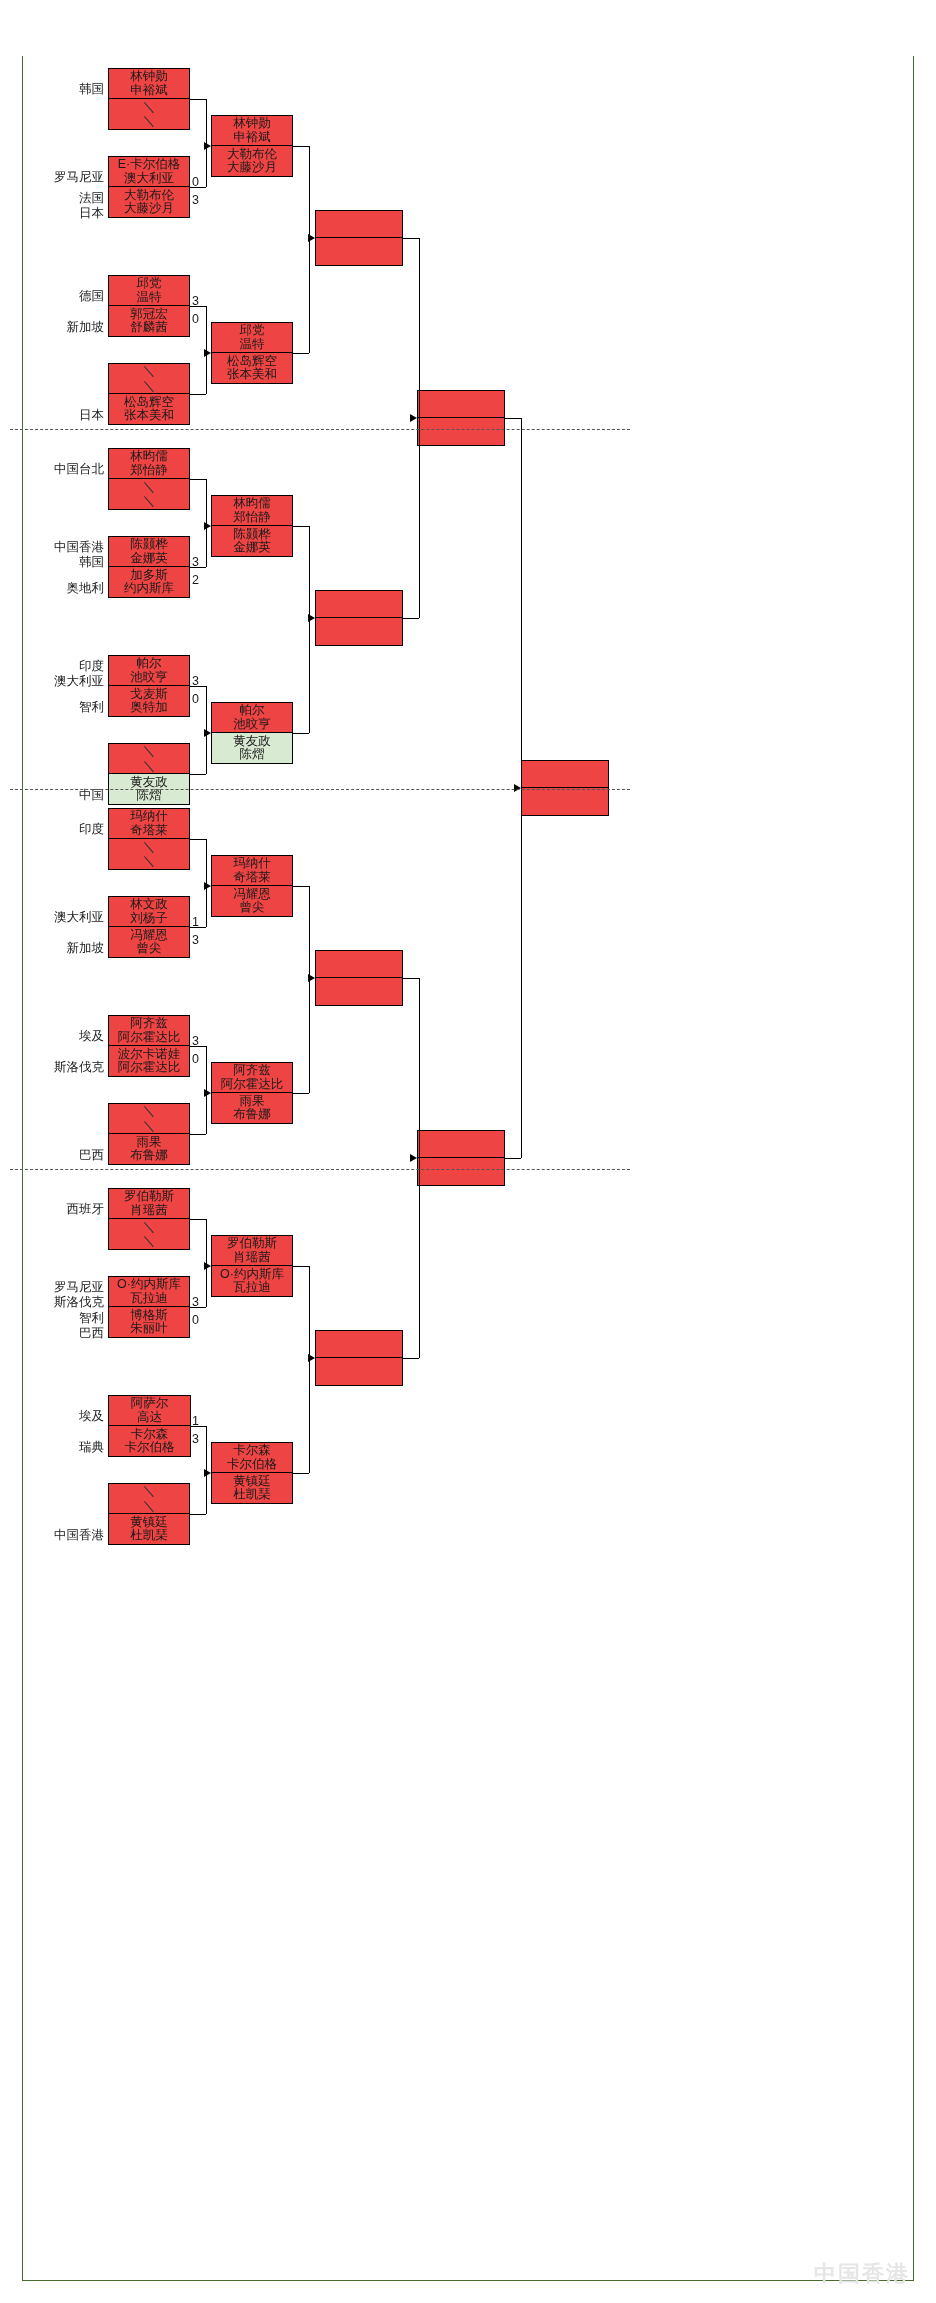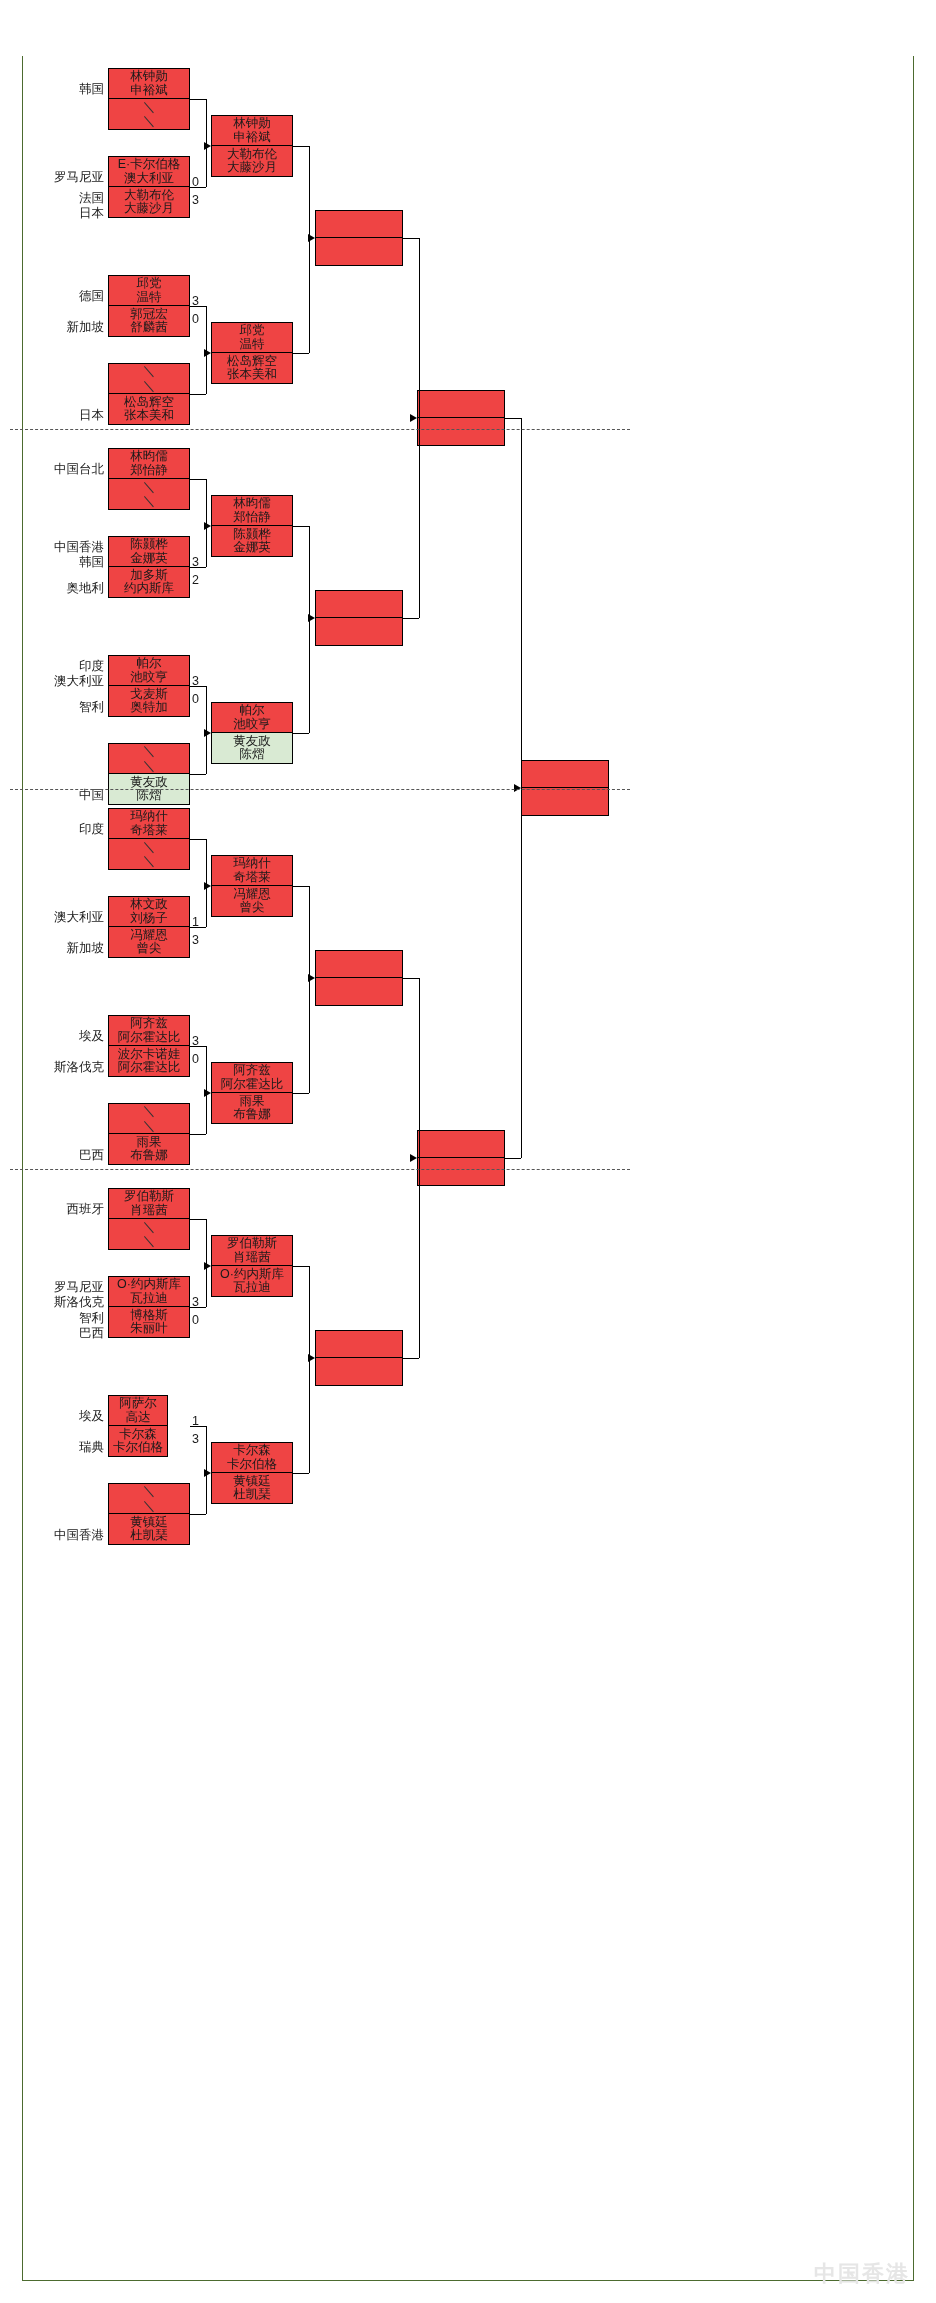--- a/index.html
+++ b/index.html
@@ -361,21 +361,21 @@
           <div class="nm">博格斯</div>
           <div class="nm">朱丽叶</div>
         </div>
       </div>
       <div class="ctry" style="left: 30px; top: 1279px; width: 74px;">罗马尼亚</div>
       <div class="ctry" style="left: 30px; top: 1294px; width: 74px;">斯洛伐克</div>
       <div class="ctry" style="left: 30px; top: 1310px; width: 74px;">智利</div>
       <div class="ctry" style="left: 30px; top: 1325px; width: 74px;">巴西</div>
       <div class="score" style="left: 192px; top: 1295px;">3</div>
       <div class="score" style="left: 192px; top: 1313px;">0</div>
-      <div class="box" style="left: 108px; top: 1395px; width: 60px; height: 62px;">
+      <div class="box" style="left: 108px; top: 1395px; width: 83px; height: 62px;">
         <div class="slot top">
           <div class="nm">阿萨尔</div>
           <div class="nm">高达</div>
         </div>
         <div class="slot bot">
           <div class="nm">卡尔森</div>
           <div class="nm">卡尔伯格</div>
         </div>
       </div>
       <div class="ctry" style="left: 30px; top: 1408px; width: 74px;">埃及</div>

